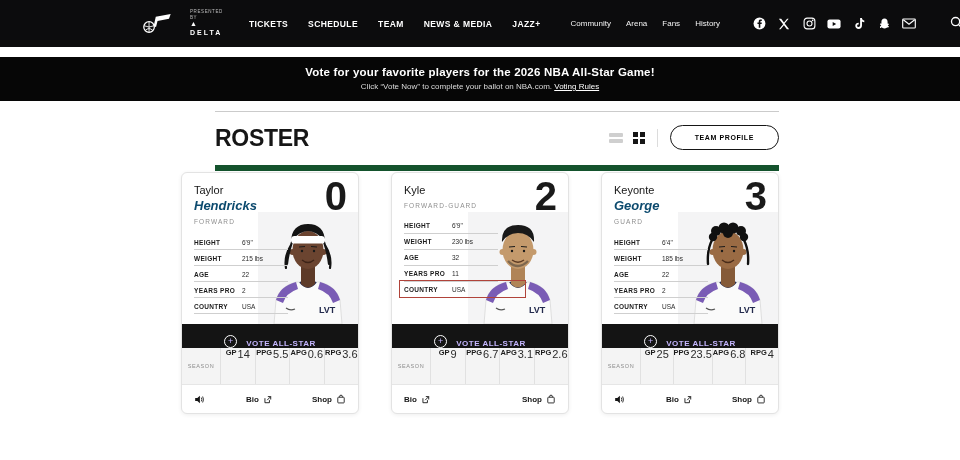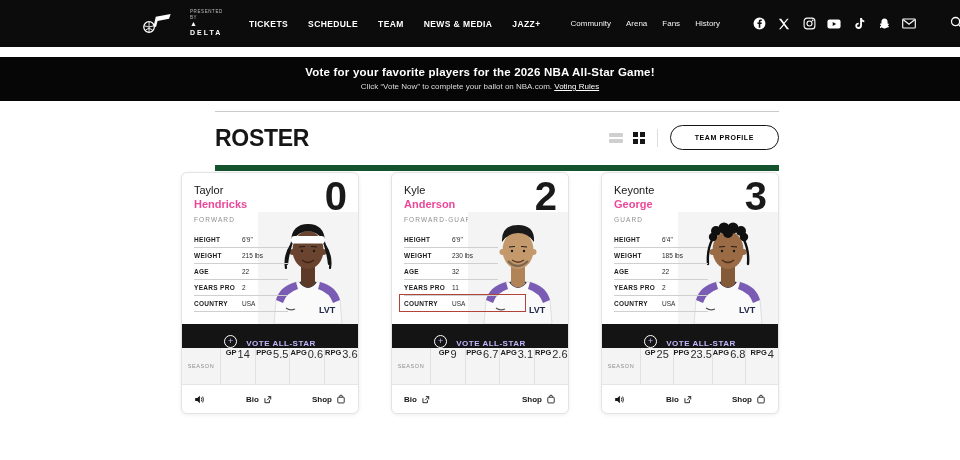--- a/index.html
+++ b/index.html
@@ -48,21 +48,21 @@
   .players-header { margin-top:22px; border-bottom:1px solid #d9d9d9; padding-bottom:9px; }
   .players-title { font-size:13px; font-weight:400; color:#161616; }
 
   
   .cards { display:flex; gap:32px; margin-top:1px; }
   .card { width:190px; height:242px; background:#fff; border:1px solid #e3e3e3;
     border-radius:6px; box-shadow:0 1px 4px rgba(0,0,0,.07); display:flex;
     flex-direction:column; overflow:hidden; }
   .card-top { position:relative; flex:1; padding:11px 12px 0; }
   .player-first { font-size:11px; color:#161616; line-height:1.25; }
-  .player-last { font-size:11px; font-weight:bold; color:#ec4899; line-height:1.25; }
+  .player-last { font-size:13px; font-weight:bold; color:#0c4a6e; line-height:1.25;font-style:italic; }
   .player-number { position:absolute; top:3px; right:11px; font-size:40px; font-weight:bold;
     line-height:1; color:#1a1a1a; }
   .player-position { font-size:6.5px; letter-spacing:1.1px; color:#8f8f8f; margin-top:4px; }
   .bio-table { margin-top:9px; width:94px; position:relative; z-index:2; }
   .bio-row { display:flex; align-items:center; border-bottom:1px solid #cfcfcf;
     padding:4.5px 0 3.5px; font-size:6.5px; position:relative; }
   .bio-label { width:48px; font-weight:bold; letter-spacing:.3px; color:#1c1c1c; }
   .bio-value { color:#2a2a2a; }
   .bio-row.country-highlight::after { content:''; position:absolute;
     left:-5px; right:-28px; top:-2px; bottom:-1px; border:1.5px solid #b0433a; }
@@ -305,21 +305,20 @@
               </svg>
           </span>
         </div>
       </div>
     </div>
 
     <div class="card">
       <div class="card-top">
         <div>
           <div class="player-first">Kyle</div>
-          <div class="player-last">Anderson</div>
         </div>
         <div class="player-number">2</div>
         <div class="player-position">FORWARD-GUARD</div>
         <div class="bio-table">
           <div class="bio-row">
             <span class="bio-label">HEIGHT</span>
             <span class="bio-value">6'9"</span>
           </div>
           <div class="bio-row">
             <span class="bio-label">WEIGHT</span>

